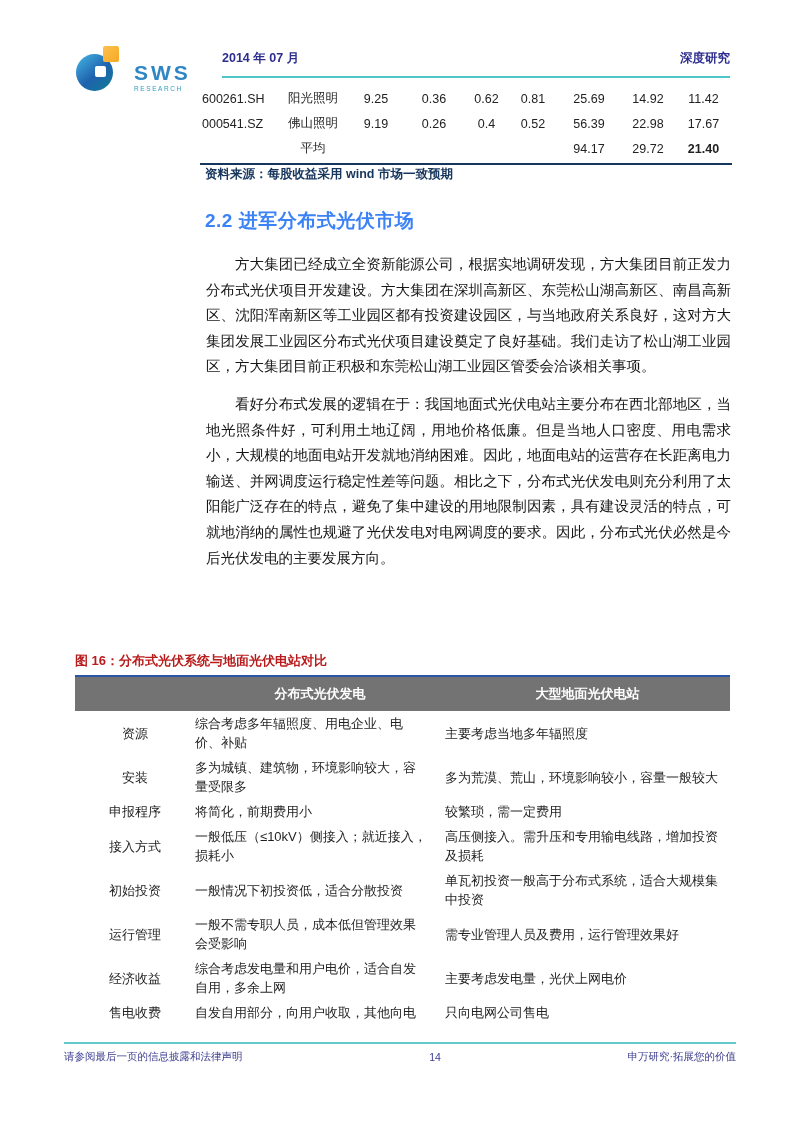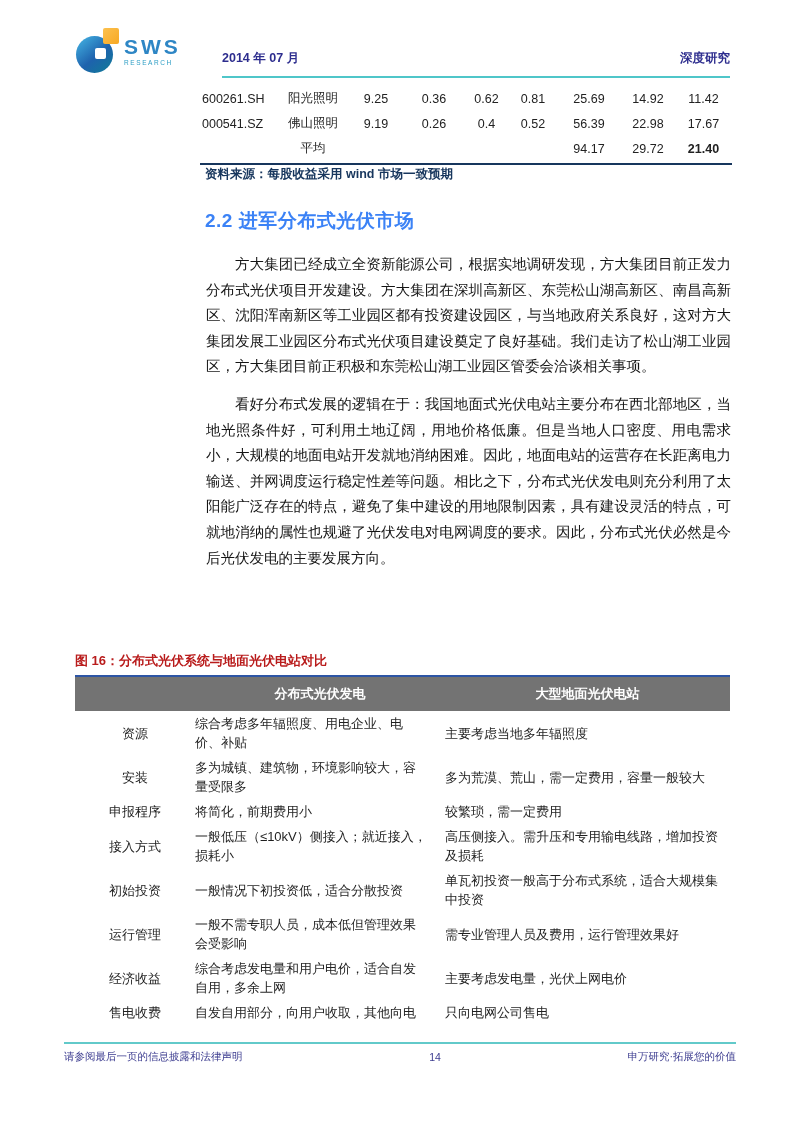--- a/index.html
+++ b/index.html
@@ -3,21 +3,21 @@
 <meta charset="utf-8">
 <style>
   html,body{margin:0;padding:0;background:#e8e8e8;}
   .page{
     position:relative;width:800px;height:1132px;background:#ffffff;
     margin:0 auto;overflow:hidden;
     font-family:"Liberation Sans",sans-serif;color:#1f1f1f;
   }
 
   
-  .logo{position:absolute;left:76px;top:28px;display:flex;align-items:center;}
+  .logo{position:absolute;left:76px;top:46px;display:flex;align-items:flex-end;gap:10px;}
   .logo-mark{position:relative;width:48px;height:46px;}
   .logo-circle{position:absolute;left:0;top:8px;width:37px;height:37px;border-radius:50%;
     background:linear-gradient(140deg,#3fa9dc 10%,#1e62ad 55%,#0f7d96 100%);}
   .logo-notch{position:absolute;left:19px;top:20px;width:11px;height:11px;background:#ffffff;border-radius:2px;}
   .logo-square{position:absolute;left:27px;top:0;width:16px;height:16px;border-radius:2px;
     background:linear-gradient(135deg,#fcc14f,#f7a823);}
   .logo-brand{font-size:21px;font-weight:bold;letter-spacing:3px;color:#2e86c5;line-height:20px;}
   .logo-sub{font-size:6.5px;letter-spacing:1.6px;color:#2e9ec5;margin-top:2px;}
 
   .header-bar{
@@ -153,21 +153,21 @@
     </div>
 
     <div class="cmp-row">
       <div class="cmp-label">资源</div>
       <div class="cmp-cell d">综合考虑多年辐照度、用电企业、电价、补贴</div>
       <div class="cmp-cell g">主要考虑当地多年辐照度</div>
     </div>
     <div class="cmp-row">
       <div class="cmp-label">安装</div>
       <div class="cmp-cell d">多为城镇、建筑物，环境影响较大，容量受限多</div>
-      <div class="cmp-cell g">多为荒漠、荒山，需一定费用，容量一般较大</div>
+      <div class="cmp-cell g">多为荒漠、荒山，环境影响较小，容量一般较大</div>
     </div>
     <div class="cmp-row">
       <div class="cmp-label">申报程序</div>
       <div class="cmp-cell d">将简化，前期费用小</div>
       <div class="cmp-cell g">较繁琐，需一定费用</div>
     </div>
     <div class="cmp-row">
       <div class="cmp-label">接入方式</div>
       <div class="cmp-cell d">一般低压（≤10kV）侧接入；就近接入，损耗小</div>
       <div class="cmp-cell g">高压侧接入。需升压和专用输电线路，增加投资及损耗</div>

